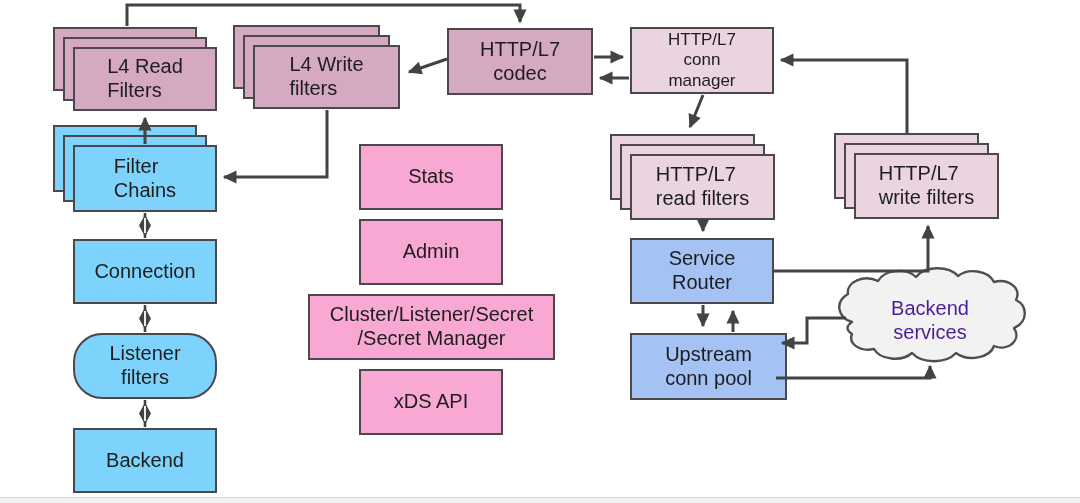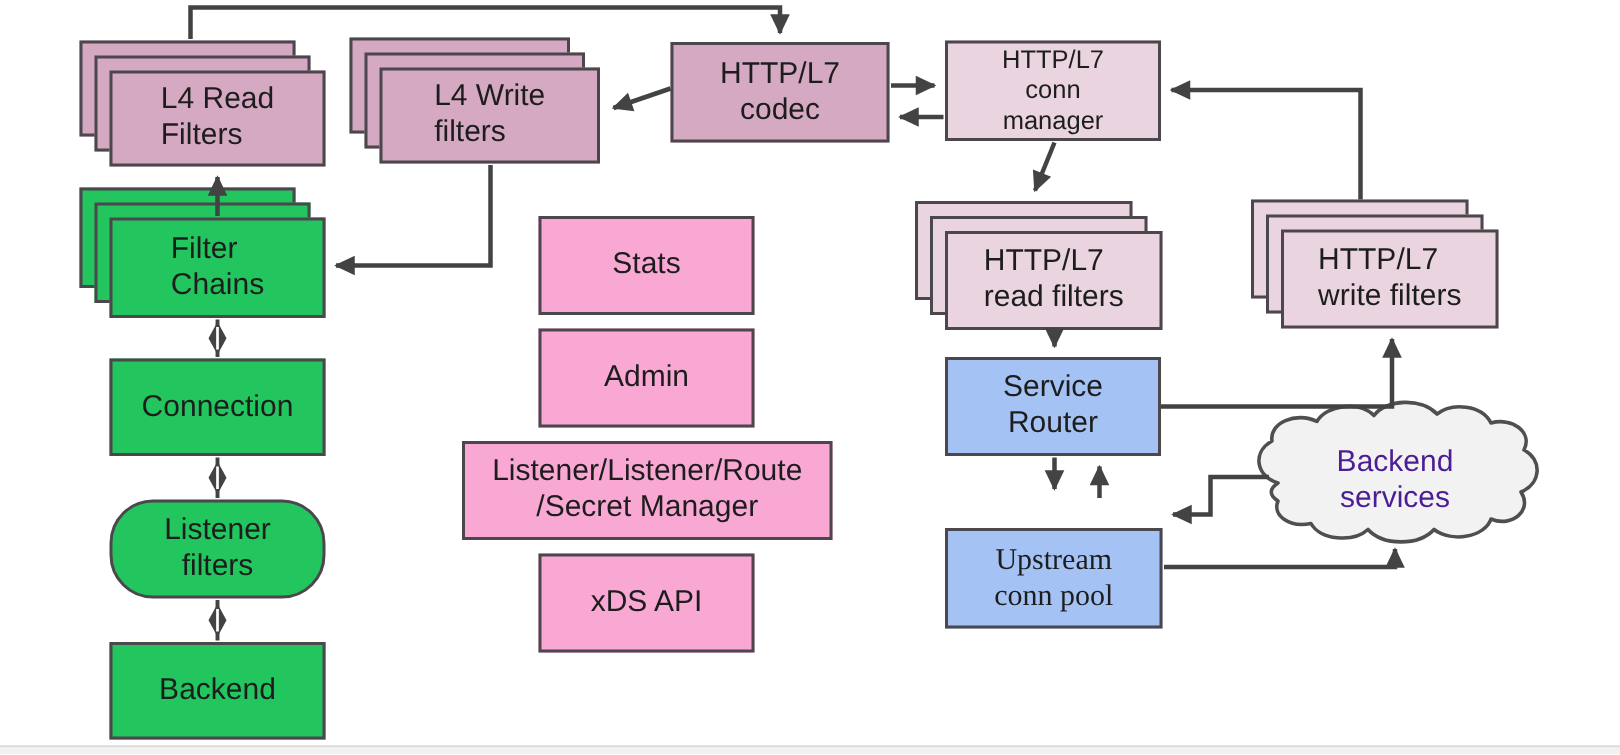--- a/index.html
+++ b/index.html
@@ -9,21 +9,21 @@
     font-family:"Liberation Sans", sans-serif;
   }
   .box{
     position:absolute;box-sizing:border-box;
     border:2px solid #4c474d;
     display:flex;align-items:center;justify-content:center;
     text-align:center;white-space:pre-line;
     font-size:20px;line-height:1.18;color:#1d1d1d;
   }
   .mauve-light{background:#d5a9c2;}
-  .mauve{background:#22c55e;}
+  .mauve{background:#7dd3fc;}
   .pink-pale{background:#e9d4e0;}
   .green{background:#f9a8d4;}
   .blue{background:#a4c2f4;}
   .stack{position:absolute;}
   .stack .layer{position:absolute;box-sizing:border-box;border:2px solid #4c474d;}
   .stack .front{
     display:flex;align-items:center;justify-content:center;
     text-align:left;white-space:pre-line;
     font-size:20px;line-height:1.18;color:#1d1d1d;
   }
@@ -89,29 +89,29 @@
 
   <div class="box mauve" style="left:73px;top:333px;width:144px;height:66px;border-radius:29px;">Listener
 filters</div>
 
   <div class="box mauve" style="left:73px;top:428px;width:144px;height:65px;">Backend</div>
 
   <div class="box green" style="left:359px;top:144px;width:144px;height:66px;">Stats</div>
 
   <div class="box green" style="left:359px;top:219px;width:144px;height:66px;">Admin</div>
 
-  <div class="box green" style="left:308px;top:294px;width:247px;height:66px;">Listener/Listener/Route
+  <div class="box green" style="left:308px;top:294px;width:247px;height:66px;">Cluster/Listener/Secret
 /Secret Manager</div>
 
   <div class="box green" style="left:359px;top:369px;width:144px;height:66px;">xDS API</div>
 
   <div class="box blue" style="left:630px;top:238px;width:144px;height:66px;">Service
 Router</div>
 
-  <div class="box blue" style="left:630px;top:352px;width:145px;height:67px;font-family:Liberation Serif, serif;">Upstream
+  <div class="box blue" style="left:630px;top:333px;width:157px;height:67px;">Upstream
 conn pool</div>
 
   <svg class="overlay" viewBox="0 0 1080 503">
     <defs>
       <marker id="arr" viewBox="0 0 10 10" refX="8.6" refY="5" markerWidth="5.2" markerHeight="5.2" orient="auto-start-reverse">
         <path d="M0.6,0.8 L9.4,5 L0.6,9.2 z" fill="#434343"></path>
       </marker>
     </defs>
 
     <g>

